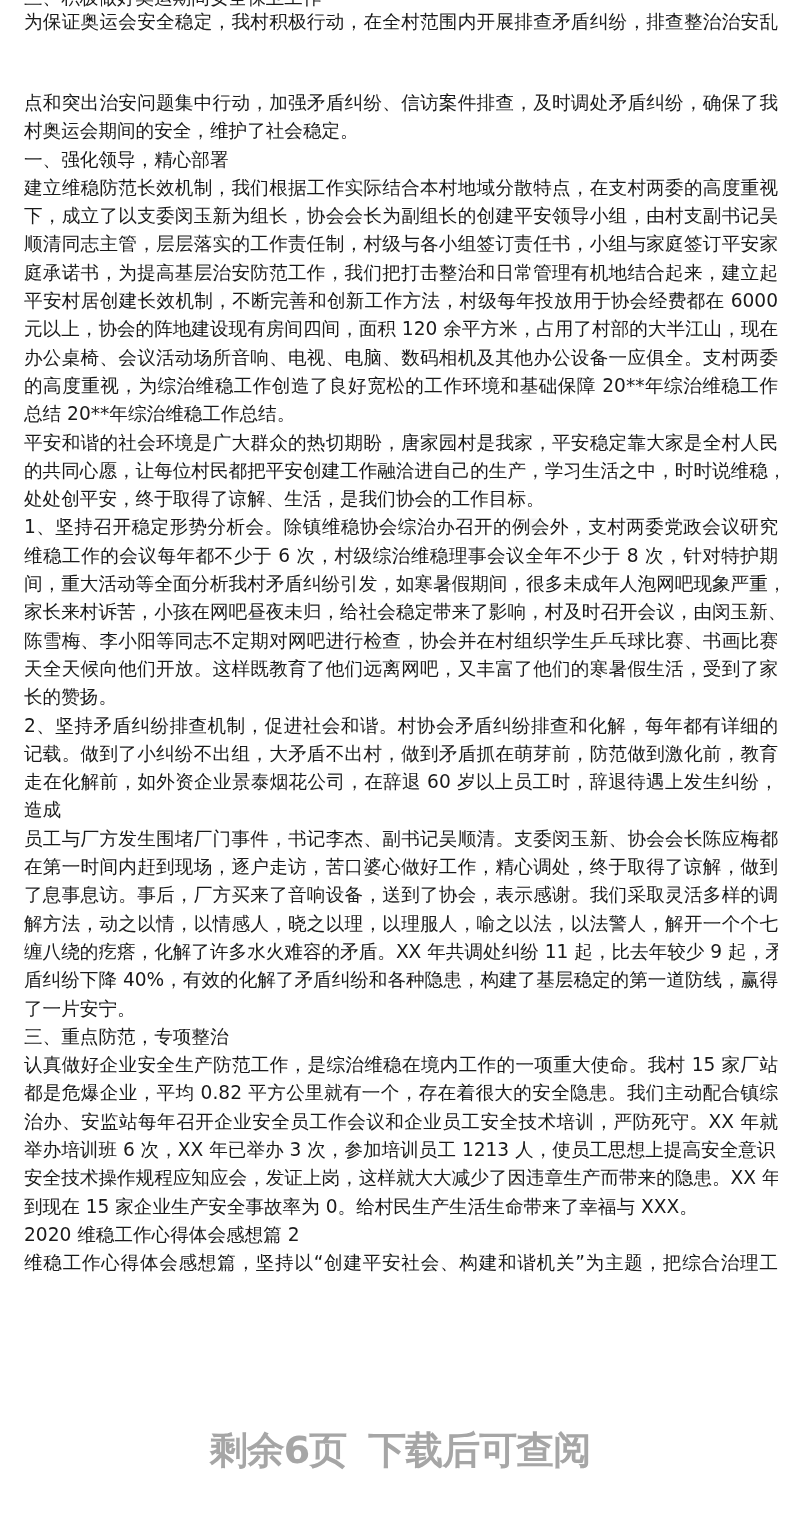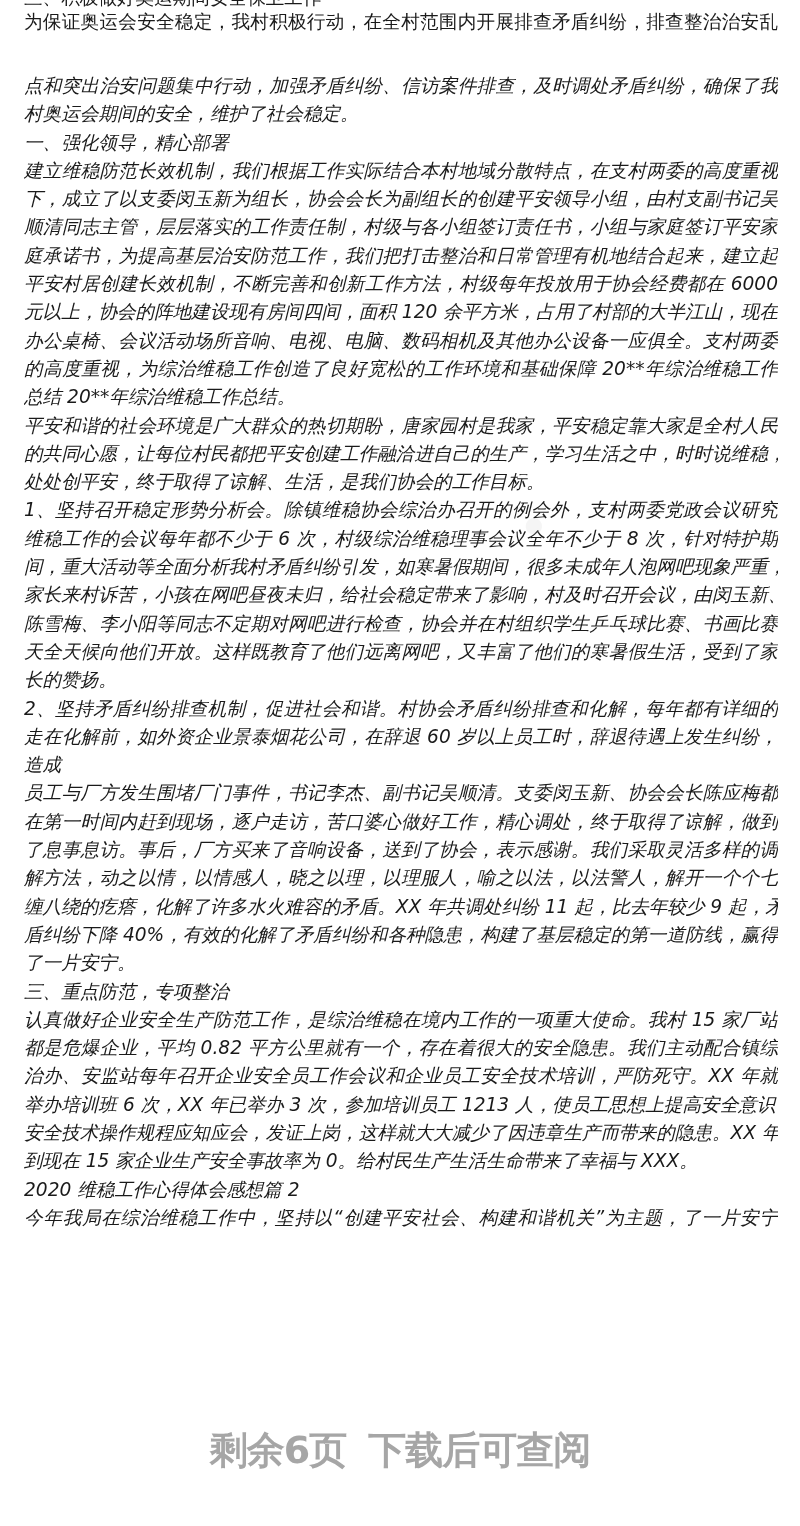--- a/index.html
+++ b/index.html
@@ -88,21 +88,21 @@
 </style>
 </head>
 <body>
 
 <div class="page">
 
   <div class="line cutoff short">三、积极做好奥运期间安全保卫工作</div>
 
   <div class="line" style="top:8px;">为保证奥运会安全稳定，我村积极行动，在全村范围内开展排查矛盾纠纷，排查整治治安乱</div>
 
-  <div class="block" style="top:72px;font-style:italic;">
+  <div class="block" style="top:89px;">
     <div class="row">点和突出治安问题集中行动，加强矛盾纠纷、信访案件排查，及时调处矛盾纠纷，确保了我</div>
     <div class="row short">村奥运会期间的安全，维护了社会稳定。</div>
     <div class="row short">一、强化领导，精心部署</div>
     <div class="row">建立维稳防范长效机制，我们根据工作实际结合本村地域分散特点，在支村两委的高度重视</div>
     <div class="row">下，成立了以支委闵玉新为组长，协会会长为副组长的创建平安领导小组，由村支副书记吴</div>
     <div class="row">顺清同志主管，层层落实的工作责任制，村级与各小组签订责任书，小组与家庭签订平安家</div>
     <div class="row">庭承诺书，为提高基层治安防范工作，我们把打击整治和日常管理有机地结合起来，建立起</div>
     <div class="row">平安村居创建长效机制，不断完善和创新工作方法，村级每年投放用于协会经费都在 6000</div>
     <div class="row">元以上，协会的阵地建设现有房间四间，面积 120 余平方米，占用了村部的大半江山，现在</div>
     <div class="row">办公桌椅、会议活动场所音响、电视、电脑、数码相机及其他办公设备一应俱全。支村两委</div>
@@ -112,38 +112,39 @@
     <div class="row">的共同心愿，让每位村民都把平安创建工作融洽进自己的生产，学习生活之中，时时说维稳，</div>
     <div class="row short">处处创平安，终于取得了谅解、生活，是我们协会的工作目标。</div>
     <div class="row">1、坚持召开稳定形势分析会。除镇维稳协会综治办召开的例会外，支村两委党政会议研究</div>
     <div class="row">维稳工作的会议每年都不少于 6 次，村级综治维稳理事会议全年不少于 8 次，针对特护期</div>
     <div class="row">间，重大活动等全面分析我村矛盾纠纷引发，如寒暑假期间，很多未成年人泡网吧现象严重，</div>
     <div class="row">家长来村诉苦，小孩在网吧昼夜未归，给社会稳定带来了影响，村及时召开会议，由闵玉新、</div>
     <div class="row">陈雪梅、李小阳等同志不定期对网吧进行检查，协会并在村组织学生乒乓球比赛、书画比赛</div>
     <div class="row">天全天候向他们开放。这样既教育了他们远离网吧，又丰富了他们的寒暑假生活，受到了家</div>
     <div class="row short">长的赞扬。</div>
     <div class="row">2、坚持矛盾纠纷排查机制，促进社会和谐。村协会矛盾纠纷排查和化解，每年都有详细的</div>
+    <div class="row">记载。做到了小纠纷不出组，大矛盾不出村，做到矛盾抓在萌芽前，防范做到激化前，教育</div>
     <div class="row">走在化解前，如外资企业景泰烟花公司，在辞退 60 岁以上员工时，辞退待遇上发生纠纷，</div>
     <div class="row short">造成</div>
     <div class="row">员工与厂方发生围堵厂门事件，书记李杰、副书记吴顺清。支委闵玉新、协会会长陈应梅都</div>
     <div class="row">在第一时间内赶到现场，逐户走访，苦口婆心做好工作，精心调处，终于取得了谅解，做到</div>
     <div class="row">了息事息访。事后，厂方买来了音响设备，送到了协会，表示感谢。我们采取灵活多样的调</div>
     <div class="row">解方法，动之以情，以情感人，晓之以理，以理服人，喻之以法，以法警人，解开一个个七</div>
     <div class="row">缠八绕的疙瘩，化解了许多水火难容的矛盾。XX 年共调处纠纷 11 起，比去年较少 9 起，矛</div>
     <div class="row">盾纠纷下降 40%，有效的化解了矛盾纠纷和各种隐患，构建了基层稳定的第一道防线，赢得</div>
     <div class="row short">了一片安宁。</div>
     <div class="row short">三、重点防范，专项整治</div>
     <div class="row">认真做好企业安全生产防范工作，是综治维稳在境内工作的一项重大使命。我村 15 家厂站</div>
     <div class="row">都是危爆企业，平均 0.82 平方公里就有一个，存在着很大的安全隐患。我们主动配合镇综</div>
     <div class="row">治办、安监站每年召开企业安全员工作会议和企业员工安全技术培训，严防死守。XX 年就</div>
     <div class="row">举办培训班 6 次，XX 年已举办 3 次，参加培训员工 1213 人，使员工思想上提高安全意识，</div>
     <div class="row">安全技术操作规程应知应会，发证上岗，这样就大大减少了因违章生产而带来的隐患。XX 年</div>
     <div class="row short">到现在 15 家企业生产安全事故率为 0。给村民生产生活生命带来了幸福与 XXX。</div>
     <div class="row short">2020 维稳工作心得体会感想篇 2</div>
-    <div class="row">今年我局在综治维稳工作中，坚持以“创建平安社会、构建和谐机关”为主题，了一片安宁</div>
+    <div class="row">维稳工作心得体会感想篇，坚持以“创建平安社会、构建和谐机关”为主题，把综合治理工</div>
   </div>
 
   <div class="watermark" style="left:520px; top:500px;">•</div>
 
   <div class="paywall">
     <span>剩余6页</span>
     <span>下载后可查阅</span>
   </div>
 </div>
 

